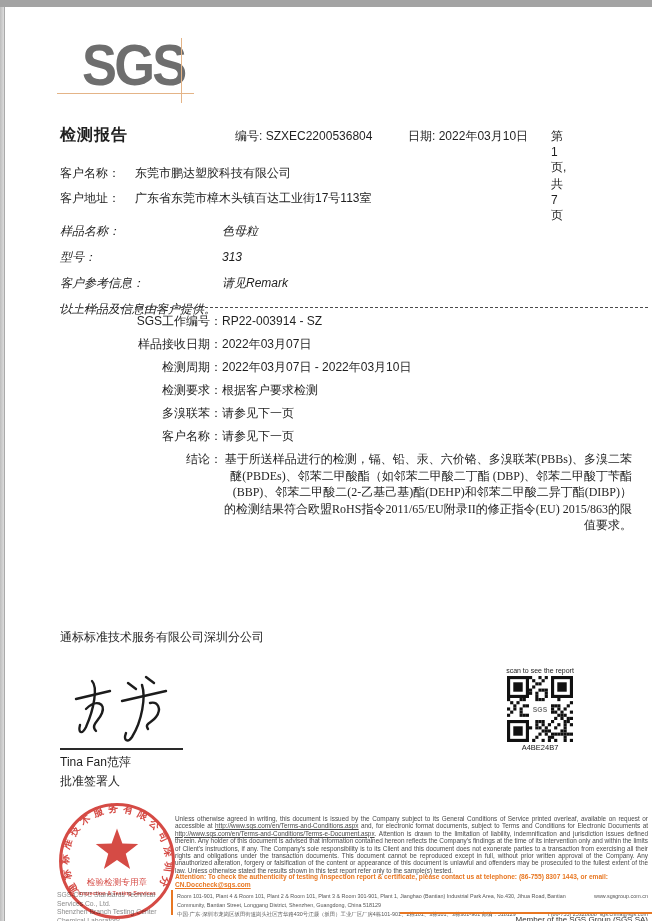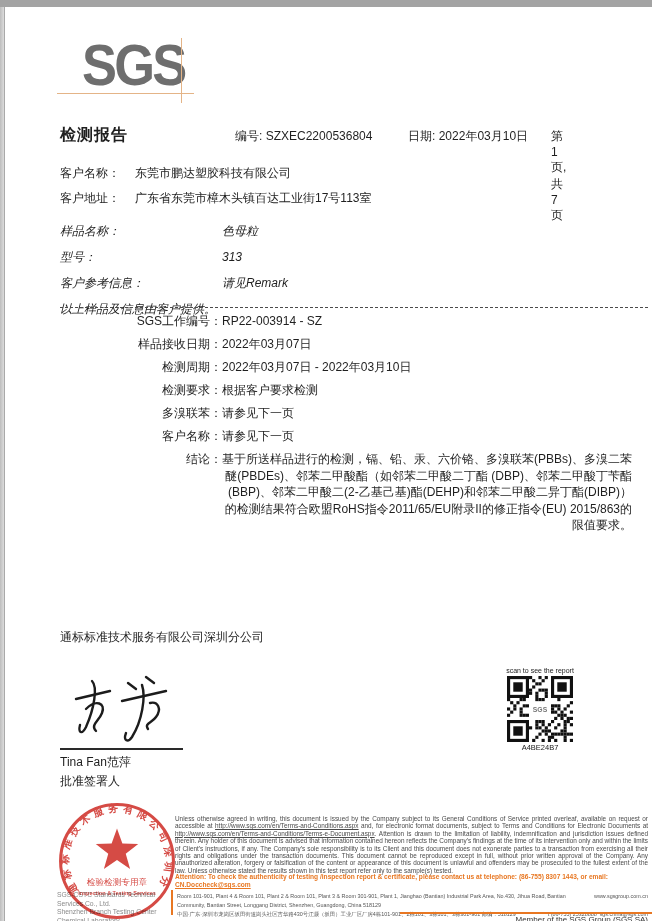--- a/index.html
+++ b/index.html
@@ -29,21 +29,21 @@
   .sec-client { position:absolute; left:60px; top:158px; width:560px; }
   .sec-client .row { margin-bottom:8px; }
   .sec-sample { position:absolute; left:60px; top:216px; width:560px;font-style:italic; }
   .sec-sample .row { margin-bottom:9px; }
   .sample-note { font-size:12px; line-height:17px; margin-top:2px; }
 
   .sep-dashed { position:absolute; left:60px; top:300px; width:588px; border-top:1px dashed #4a4a4a; }
 
   .sec-job { position:absolute; left:60px; top:306px; width:575px;text-align:right; }
   .sec-job .row { margin-bottom:6px; }
-  .conclusion { flex:1; max-width:410px; line-height:16.5px; }
+  .conclusion { flex:1; max-width:410px; line-height:16.5px;font-family:Liberation Serif, serif; }
 
   .sec-sign { position:absolute; left:60px; top:622px; width:400px; font-size:12px; line-height:17px; }
   .sign-script { position:absolute; left:70px; top:662px; }
   .sign-line { position:absolute; left:60px; top:741px; width:123px; height:2px; background:#2a2a2a; }
   .sign-name { position:absolute; left:60px; top:747px; font-size:12px; }
   .sign-role { position:absolute; left:60px; top:766px; font-size:12px; }
 
   .qr-block { position:absolute; left:492px; top:660px; width:96px; text-align:center; }
   .qr-caption { font-size:7px; color:#222; }
   .qr-code { margin:2px auto 0; width:66px; height:66px; display:block; }

